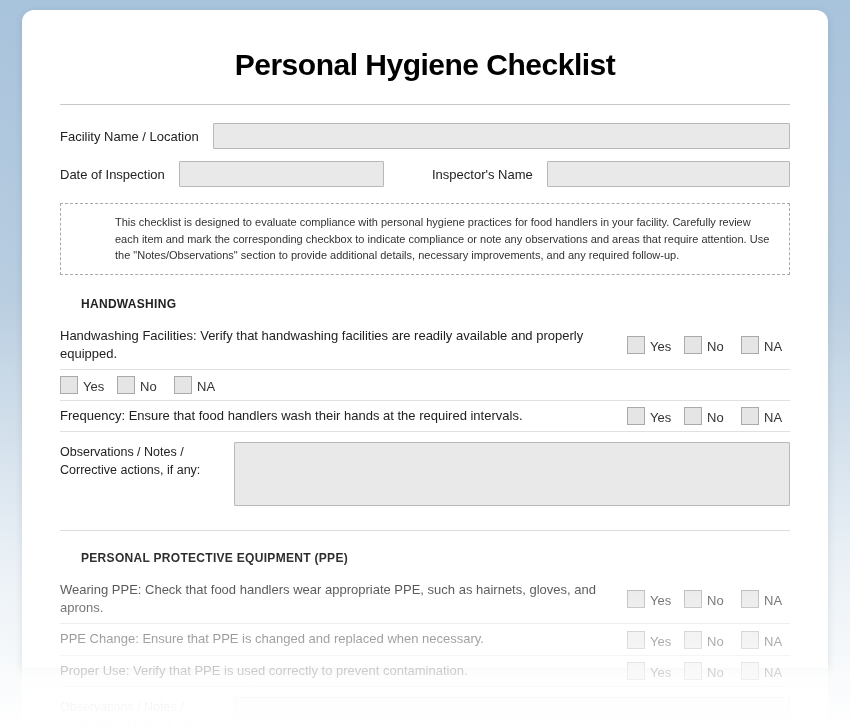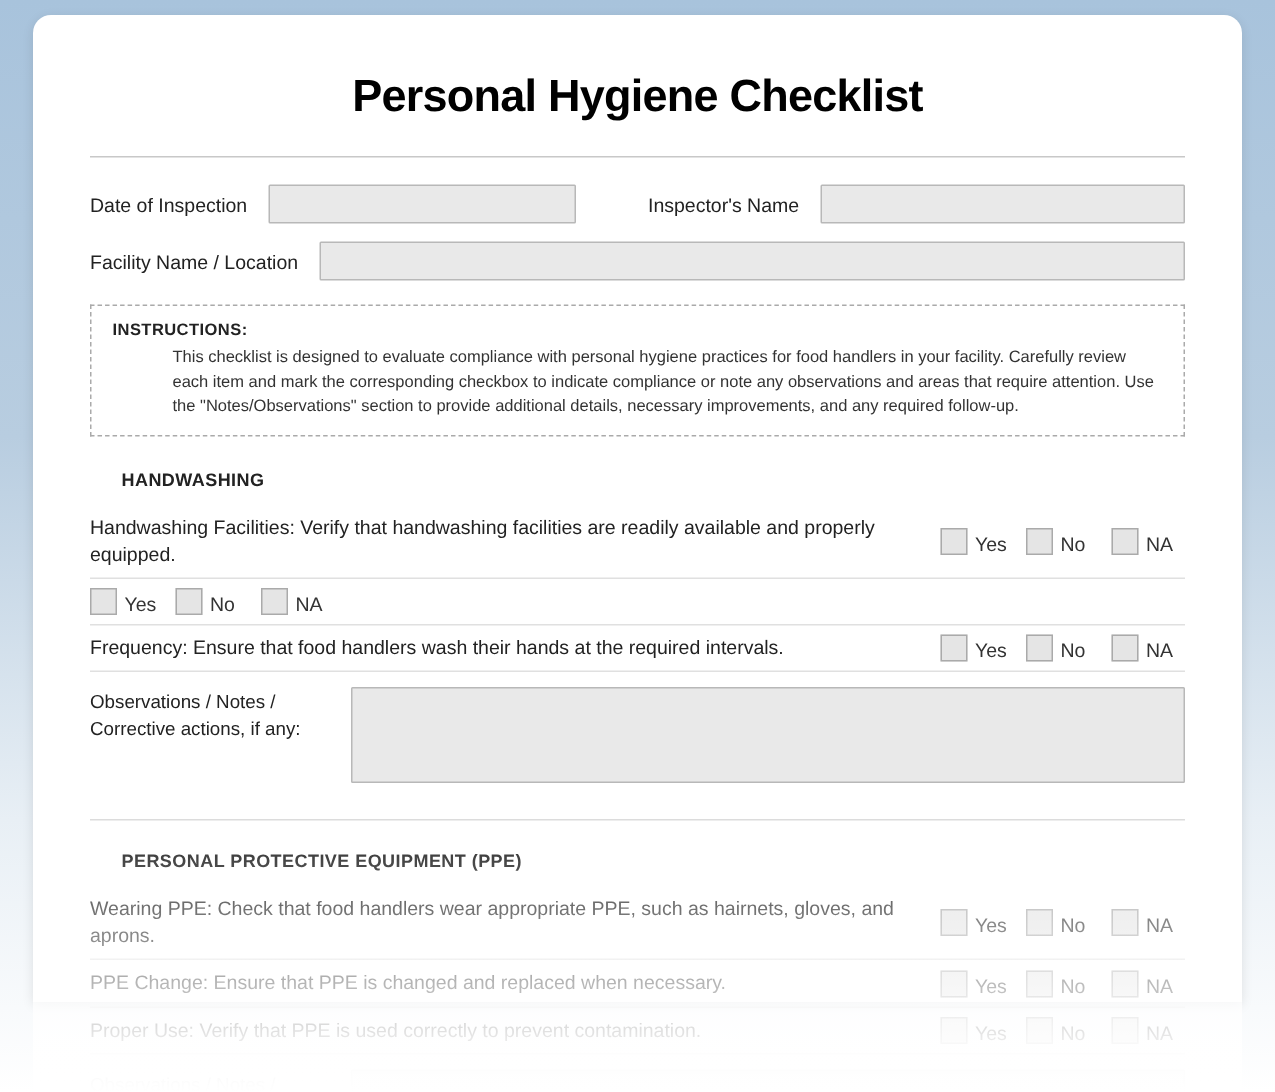--- a/index.html
+++ b/index.html
@@ -158,37 +158,36 @@
     }
   </style>
 </head>
 <body>
 
 <div class="document">
   <h1 class="title">Personal Hygiene Checklist</h1>
   <hr class="hr">
 
   <div class="field-row">
+    <span class="field-label">Facility Name / Location</span>
+    <div class="field-input"></div>
+  </div>
+
+  <div class="field-row">
     <div class="field-group">
       <span class="field-label">Date of Inspection</span>
       <div class="field-input" style="max-width:205px"></div>
     </div>
     <div class="field-group">
       <span class="field-label">Inspector's Name</span>
       <div class="field-input"></div>
     </div>
   </div>
 
-  <div class="field-row">
-    <span class="field-label">Facility Name / Location</span>
-    <div class="field-input"></div>
-  </div>
-
   <div class="instructions-box">
-    <div class="instructions-heading">INSTRUCTIONS:</div>
     <div class="instructions-text">This checklist is designed to evaluate compliance with personal hygiene practices for food handlers in your facility. Carefully review each item and mark the corresponding checkbox to indicate compliance or note any observations and areas that require attention. Use the "Notes/Observations" section to provide additional details, necessary improvements, and any required follow-up.</div>
   </div>
 
   <div class="section-heading">HANDWASHING</div>
 
   <div class="checklist-row">
     <span class="checklist-text">Handwashing Facilities: Verify that handwashing facilities are readily available and properly equipped.</span>
     <div class="check-option">
         <div class="checkbox"></div>
         <span class="check-label">Yes</span>

